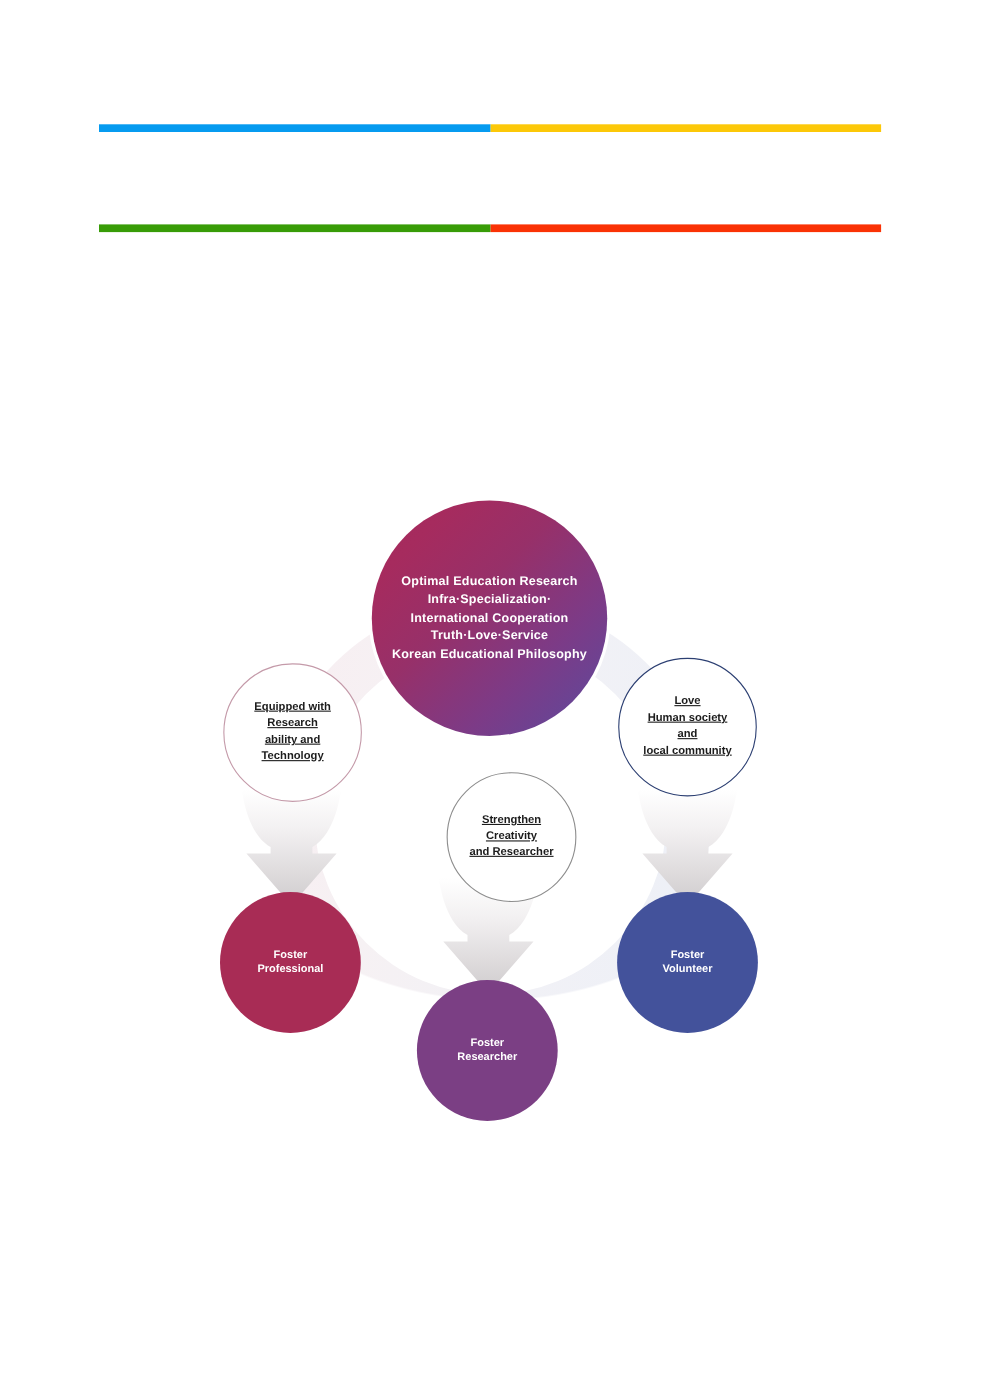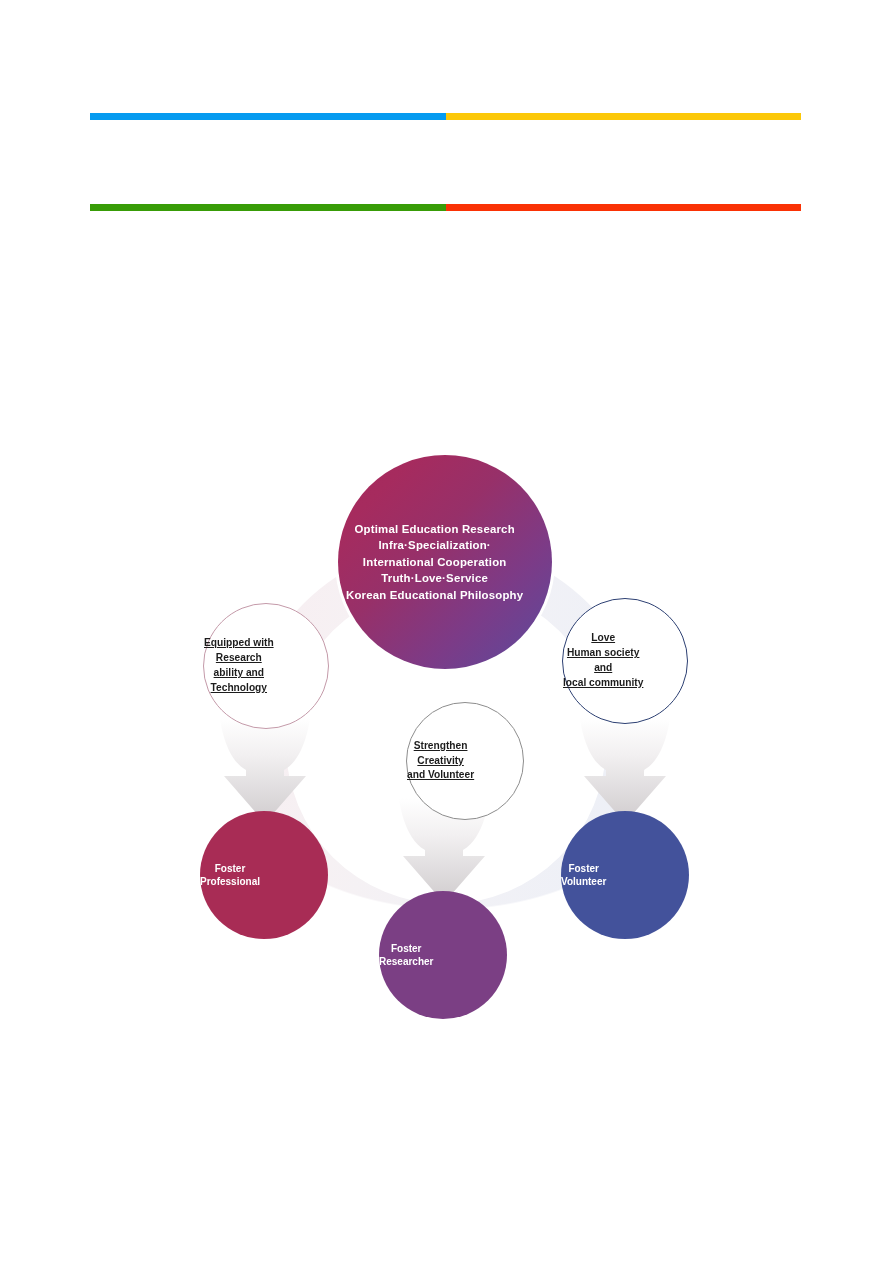--- a/index.html
+++ b/index.html
@@ -82,20 +82,21 @@
     -webkit-mask-image: radial-gradient(ellipse 252px 190px at 250px -10px, transparent 99%, #000 100%);
     mask-image: radial-gradient(ellipse 252px 190px at 250px -10px, transparent 99%, #000 100%);
   }
 
   
   .node {
     position: absolute;
     border-radius: 50%;
     display: flex;
     align-items: center;
+    justify-content: center;
     text-align: center;
     box-sizing: border-box;
     line-height: 1.45;
   }
 
   
   #node-core {
     left: 338px;
     top: 25px;
     width: 214px;
@@ -275,21 +276,21 @@
         <div>Human society</div>
         <div>and</div>
         <div>local community</div>
       </div>
     </div>
 
     <div class="node outline" id="node-center-mid">
       <div class="lines">
         <div>Strengthen</div>
         <div>Creativity</div>
-        <div>and Volunteer</div>
+        <div>and Researcher</div>
       </div>
     </div>
 
     <div class="node solid" id="node-out-left">
       <div class="lines">
         <div>Foster</div>
         <div>Professional</div>
       </div>
     </div>
 

